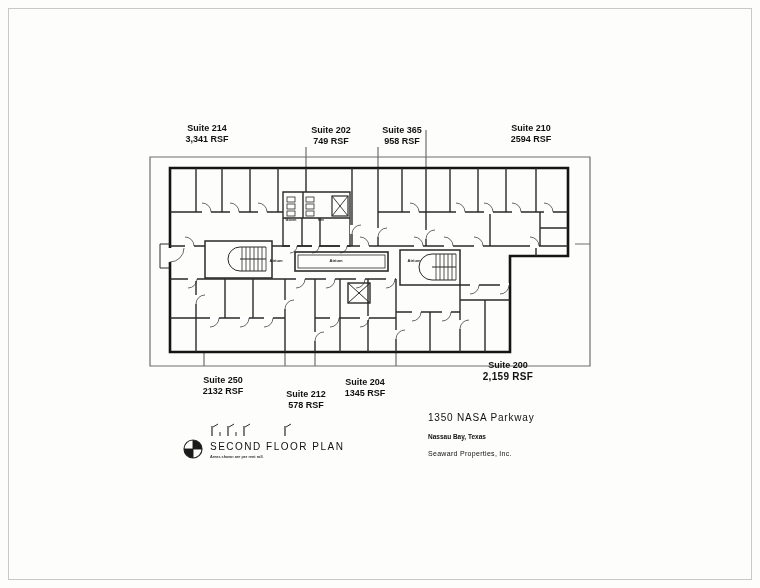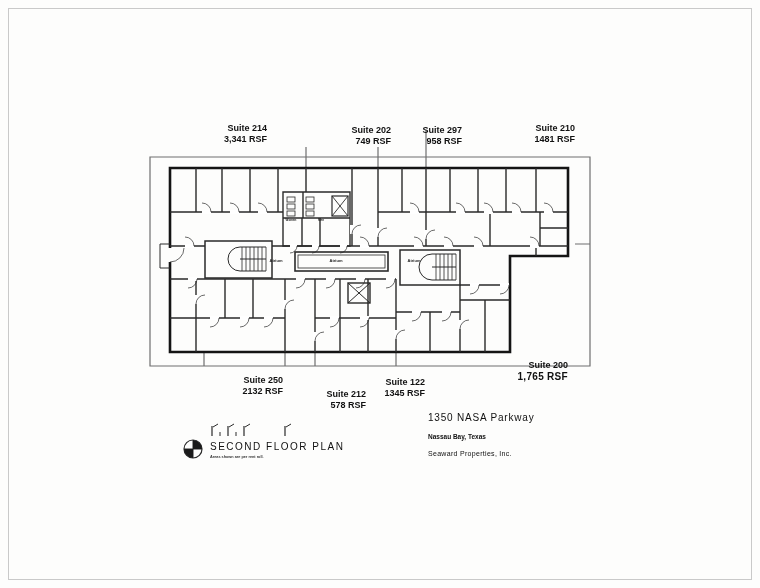--- a/index.html
+++ b/index.html
@@ -8,21 +8,21 @@
   }
   html,body{margin:0;padding:0;}
   body{width:760px;height:588px;background:var(--paper);position:relative;
        font-family:"Liberation Sans",sans-serif;color:var(--text);overflow:hidden;}
   .page-border{position:absolute;left:8px;top:8px;width:742px;height:570px;
        border:1px solid var(--page_border);pointer-events:none;}
   svg{position:absolute;left:0;top:0;}
   .wall{stroke:var(--wall);fill:none;}
   .thin{stroke:var(--thin_wall);fill:none;}
   .bnd{stroke:var(--boundary);fill:none;}
-  .lbl{position:absolute;text-align:right;font-weight:bold;font-size:9px;
+  .lbl{position:absolute;text-align:center;font-weight:bold;font-size:9px;
        line-height:11px;white-space:nowrap;}
   .lbl .big{font-size:10px;letter-spacing:.3px;}
   .microlbl{position:absolute;font-weight:bold;text-align:center;color:#222;}
   .atrium{font-size:4px;line-height:4px;width:30px;}
   .wc{font-size:3px;line-height:3px;width:16px;}
   .footer-title{position:absolute;left:210px;top:441px;font-size:10px;
        letter-spacing:1.5px;font-weight:normal;white-space:nowrap;}
   .footer-note{position:absolute;left:210px;top:455px;font-size:3.8px;
        font-weight:bold;white-space:nowrap;color:#333;}
   .addr1{position:absolute;left:428px;top:412px;font-size:10px;
@@ -185,43 +185,43 @@
 
 <div class="lbl" style="left:147px;top:123px;width:120px;">
   <div>Suite 214</div>
   <div>3,341 RSF</div>
 </div>
 <div class="lbl" style="left:271px;top:125px;width:120px;">
   <div>Suite 202</div>
   <div>749 RSF</div>
 </div>
 <div class="lbl" style="left:342px;top:125px;width:120px;">
-  <div>Suite 297</div>
+  <div>Suite 365</div>
   <div>958 RSF</div>
 </div>
-<div class="lbl" style="left:455px;top:123px;width:120px;">
+<div class="lbl" style="left:471px;top:123px;width:120px;">
   <div>Suite 210</div>
-  <div>1481 RSF</div>
+  <div>2594 RSF</div>
 </div>
 
 <div class="lbl" style="left:163px;top:375px;width:120px;">
   <div>Suite 250</div>
   <div>2132 RSF</div>
 </div>
 <div class="lbl" style="left:246px;top:375px;width:120px;margin-top:14px;">
   <div>Suite 212</div>
   <div>578 RSF</div>
 </div>
 <div class="lbl" style="left:305px;top:377px;width:120px;">
-  <div>Suite 122</div>
+  <div>Suite 204</div>
   <div>1345 RSF</div>
 </div>
 <div class="lbl" style="left:448px;top:360px;width:120px;">
   <div>Suite 200</div>
-  <div class="big">1,765 RSF</div>
+  <div class="big">2,159 RSF</div>
 </div>
 
 <div class="microlbl atrium" style="left:261px;top:259px;">Atrium</div>
 <div class="microlbl atrium" style="left:321px;top:259px;">Atrium</div>
 <div class="microlbl atrium" style="left:399px;top:259px;">Atrium</div>
 <div class="microlbl wc" style="left:283px;top:219px;">Women</div>
 <div class="microlbl wc" style="left:313px;top:219px;">Men</div>
 
 <div class="footer-title">SECOND FLOOR PLAN</div>
 <div class="footer-note">Areas shown are per rent roll.</div>

